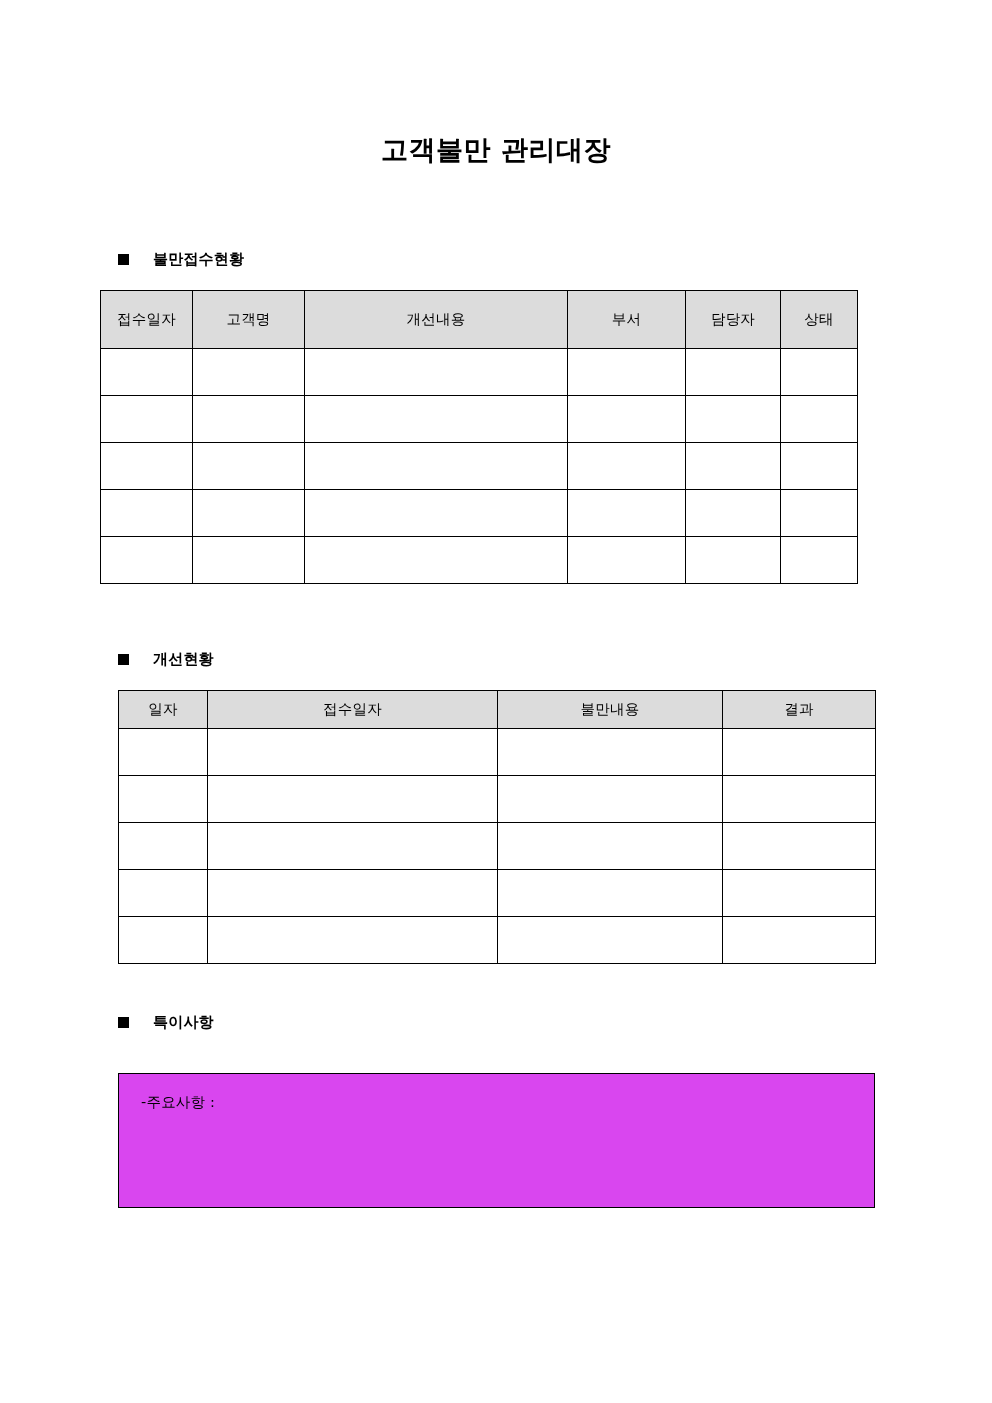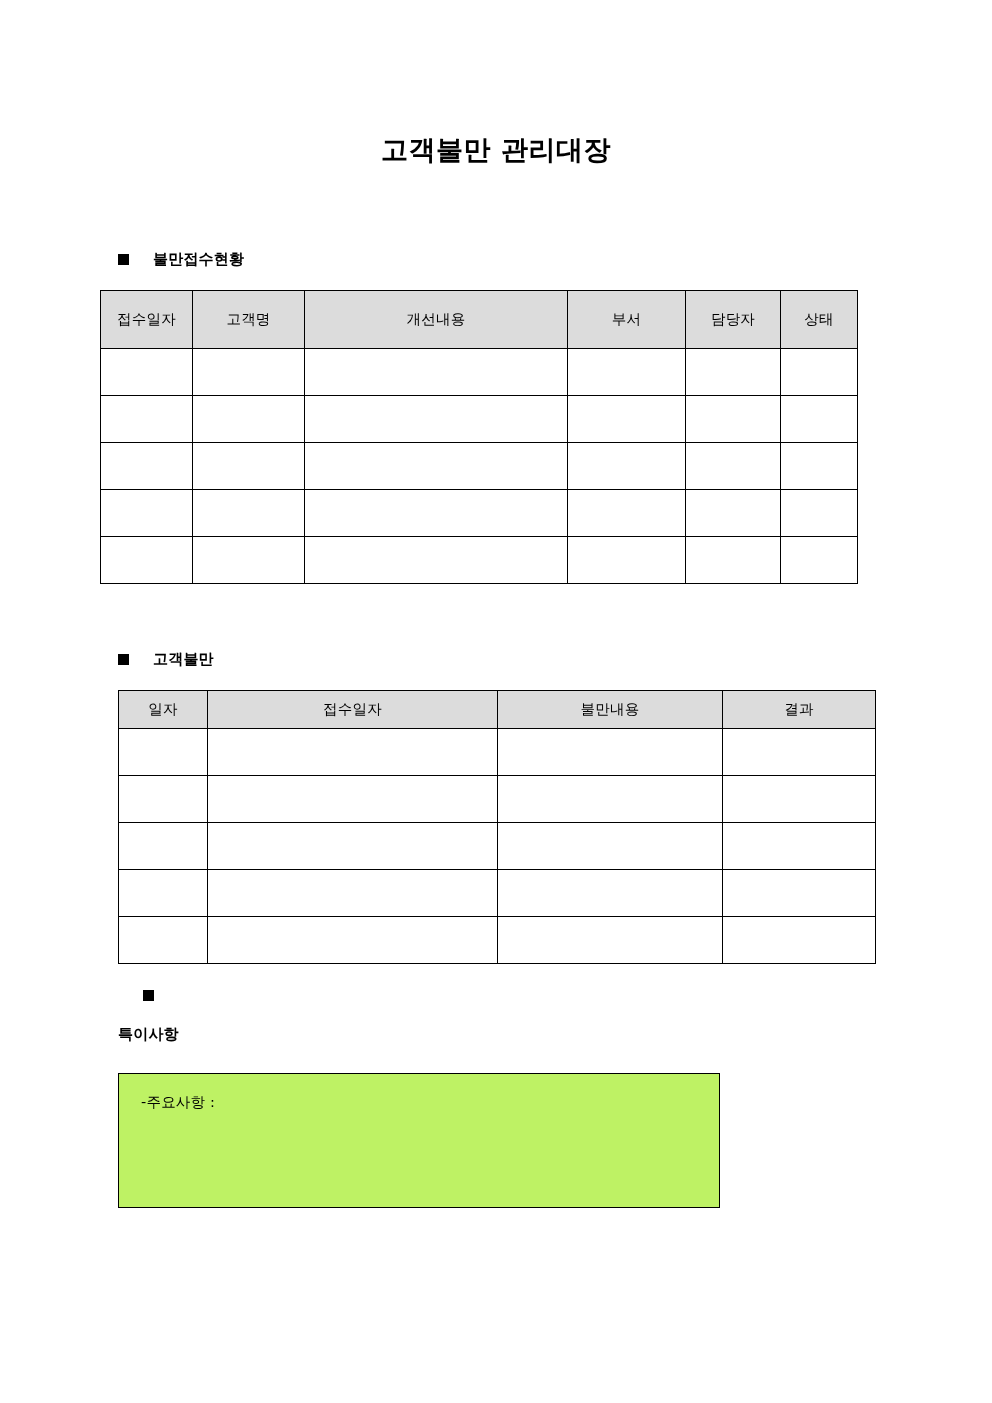--- a/index.html
+++ b/index.html
@@ -52,21 +52,21 @@
     display: inline-block;
     width: 11px;
     height: 11px;
     background: #000000;
     flex: 0 0 auto;
     position: relative;
     top: 0px;
   }
   .heading-1 { top: 250px; }
   .heading-2 { top: 650px; }
-  .heading-3 { top: 990px; flex-direction: column; }
+  .heading-3 { top: 1013px; }
 
   
   table.form-table {
     position: absolute;
     border-collapse: collapse;
     table-layout: fixed;
     background: #ffffff;
   }
   table.form-table th,
   table.form-table td {
@@ -106,25 +106,25 @@
     padding-left: 8px;
   }
   #table-improvements thead th { height: 37px; }
   #table-improvements tbody td { height: 46px; }
 
   
   .notes-box {
     position: absolute;
     left: 118px;
     top: 1073px;
-    width: 602px;
+    width: 757px;
     height: 135px;
     border: 1px solid #000000;
     box-sizing: border-box;
-    background: #bef264;
+    background: #d946ef;
   }
   .notes-text {
     position: absolute;
     left: 22px;
     top: 19px;
     font-size: 14.5px;
     letter-spacing: 0.2px;
     color: #000000;
     white-space: pre;
   }
@@ -199,21 +199,21 @@
         <td></td>
         <td></td>
         <td></td>
         <td></td>
       </tr>
     </tbody>
   </table>
 
   <div class="section-heading heading-2">
     <span class="bullet-square"></span>
-    <span>고객불만</span>
+    <span>개선현황</span>
   </div>
 
   <table class="form-table" id="table-improvements">
     <colgroup>
       <col style="width:89px">
       <col style="width:290px">
       <col style="width:225px">
       <col style="width:153px">
     </colgroup>
     <thead>

